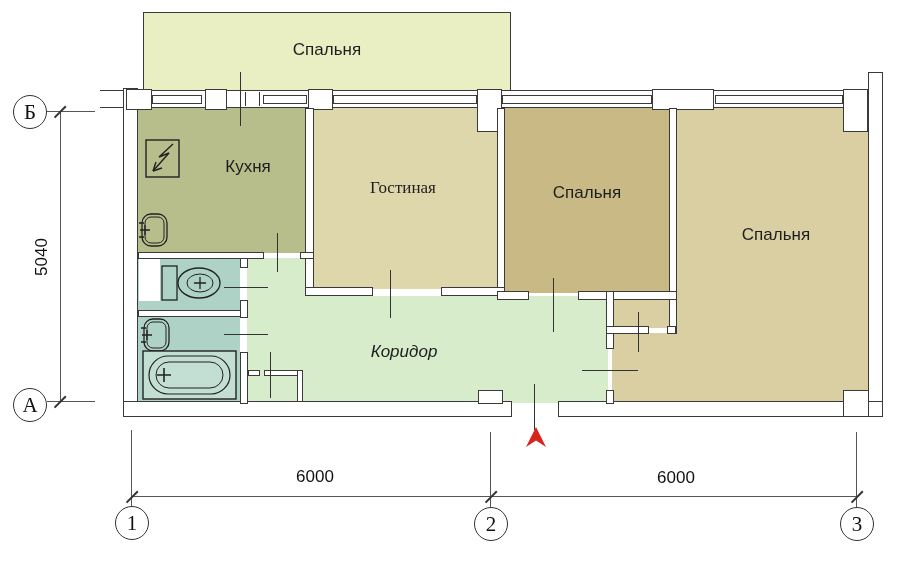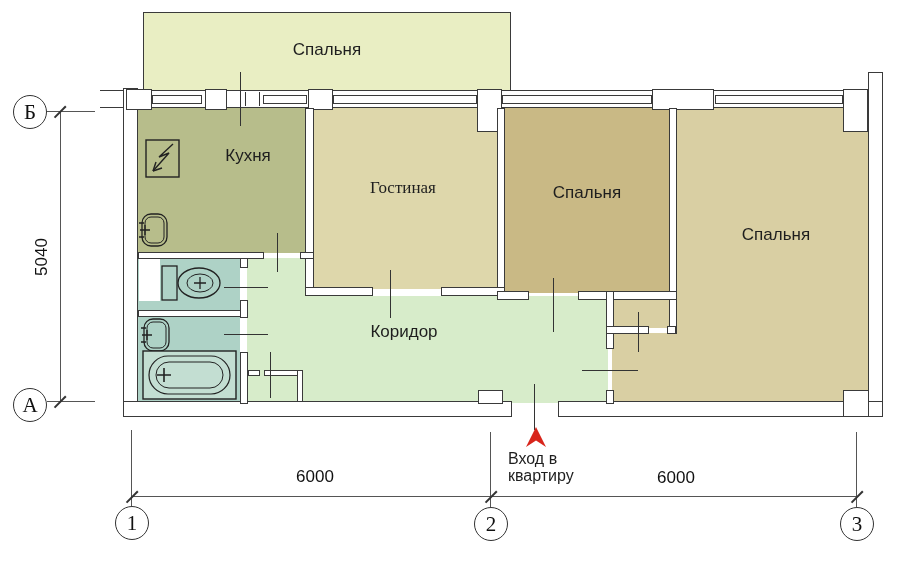--- a/index.html
+++ b/index.html
@@ -129,33 +129,29 @@
   </svg>
 
   <svg style="left:142px;top:350px;" width="95" height="50" viewBox="0 0 95 50">
     <rect x="1" y="1" width="93" height="48" stroke="#222" stroke-width="1.4" fill="#c3ded2"></rect>
     <rect x="7" y="6" width="81" height="38" rx="19" fill="none" stroke="#222" stroke-width="1.2"></rect>
     <rect x="14" y="12" width="67" height="26" rx="13" fill="none" stroke="#222" stroke-width="1"></rect>
     <path d="M15 25 L29 25 M22 18 L22 32" stroke="#222" stroke-width="1.6"></path>
   </svg>
 
   <div class="room-label" style="left:327px;top:50px;">Спальня</div>
-  <div class="room-label" style="left:248px;top:156px;">Кухня</div>
+  <div class="room-label" style="left:248px;top:167px;">Кухня</div>
   <div class="room-label" style="left:403px;top:188px;font-family:Liberation Serif, serif;">Гостиная</div>
   <div class="room-label" style="left:587px;top:193px;">Спальня</div>
   <div class="room-label" style="left:776px;top:235px;">Спальня</div>
-  <div class="room-label" style="left:404px;top:332px;">Коридор</div>
+  <div class="room-label" style="left:404px;top:352px;font-style:italic;">Коридор</div>
 
   <svg style="left:525px;top:426px;" width="22" height="22" viewBox="0 0 22 22">
     <polygon points="11,1 21,21 11,14.5 1,21" fill="#d8251b"></polygon>
   </svg>
-  <div class="entry-text" style="left:508px;top:450px;">
-    <div>Вход в</div>
-    <div>квартиру</div>
-  </div>
 
   <div class="axis-circle" style="left:13px;top:95px;">
       <span>Б</span>
     </div>
   <div class="axis-circle" style="left:13px;top:388px;">
       <span>А</span>
     </div>
   <div class="dimline" style="left:47px;top:111px;width:48px;height:1px;"></div>
   <div class="dimline" style="left:47px;top:401px;width:48px;height:1px;"></div>
   <div class="dimline" style="left:60px;top:112px;width:1px;height:290px;"></div>

